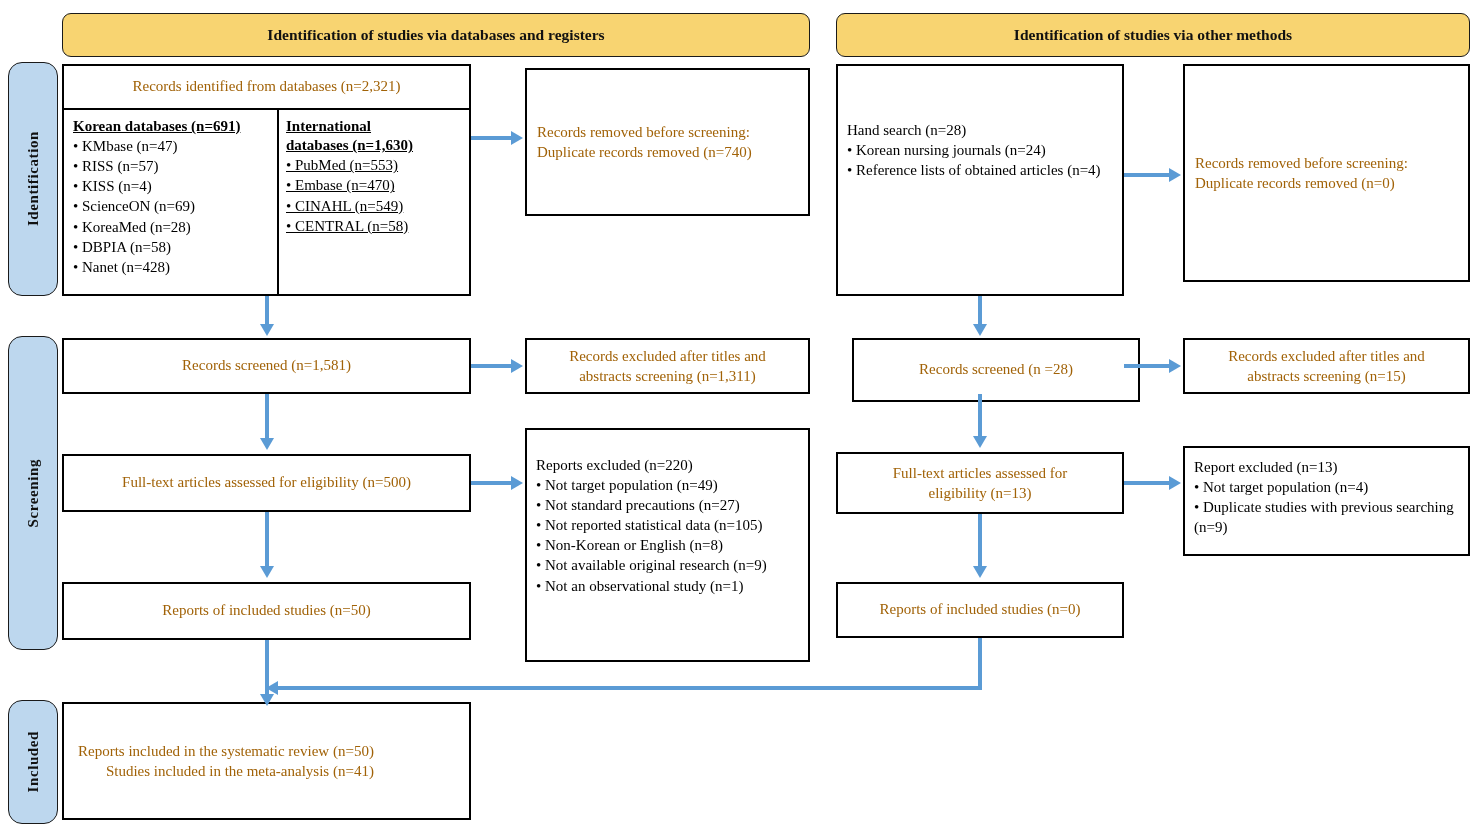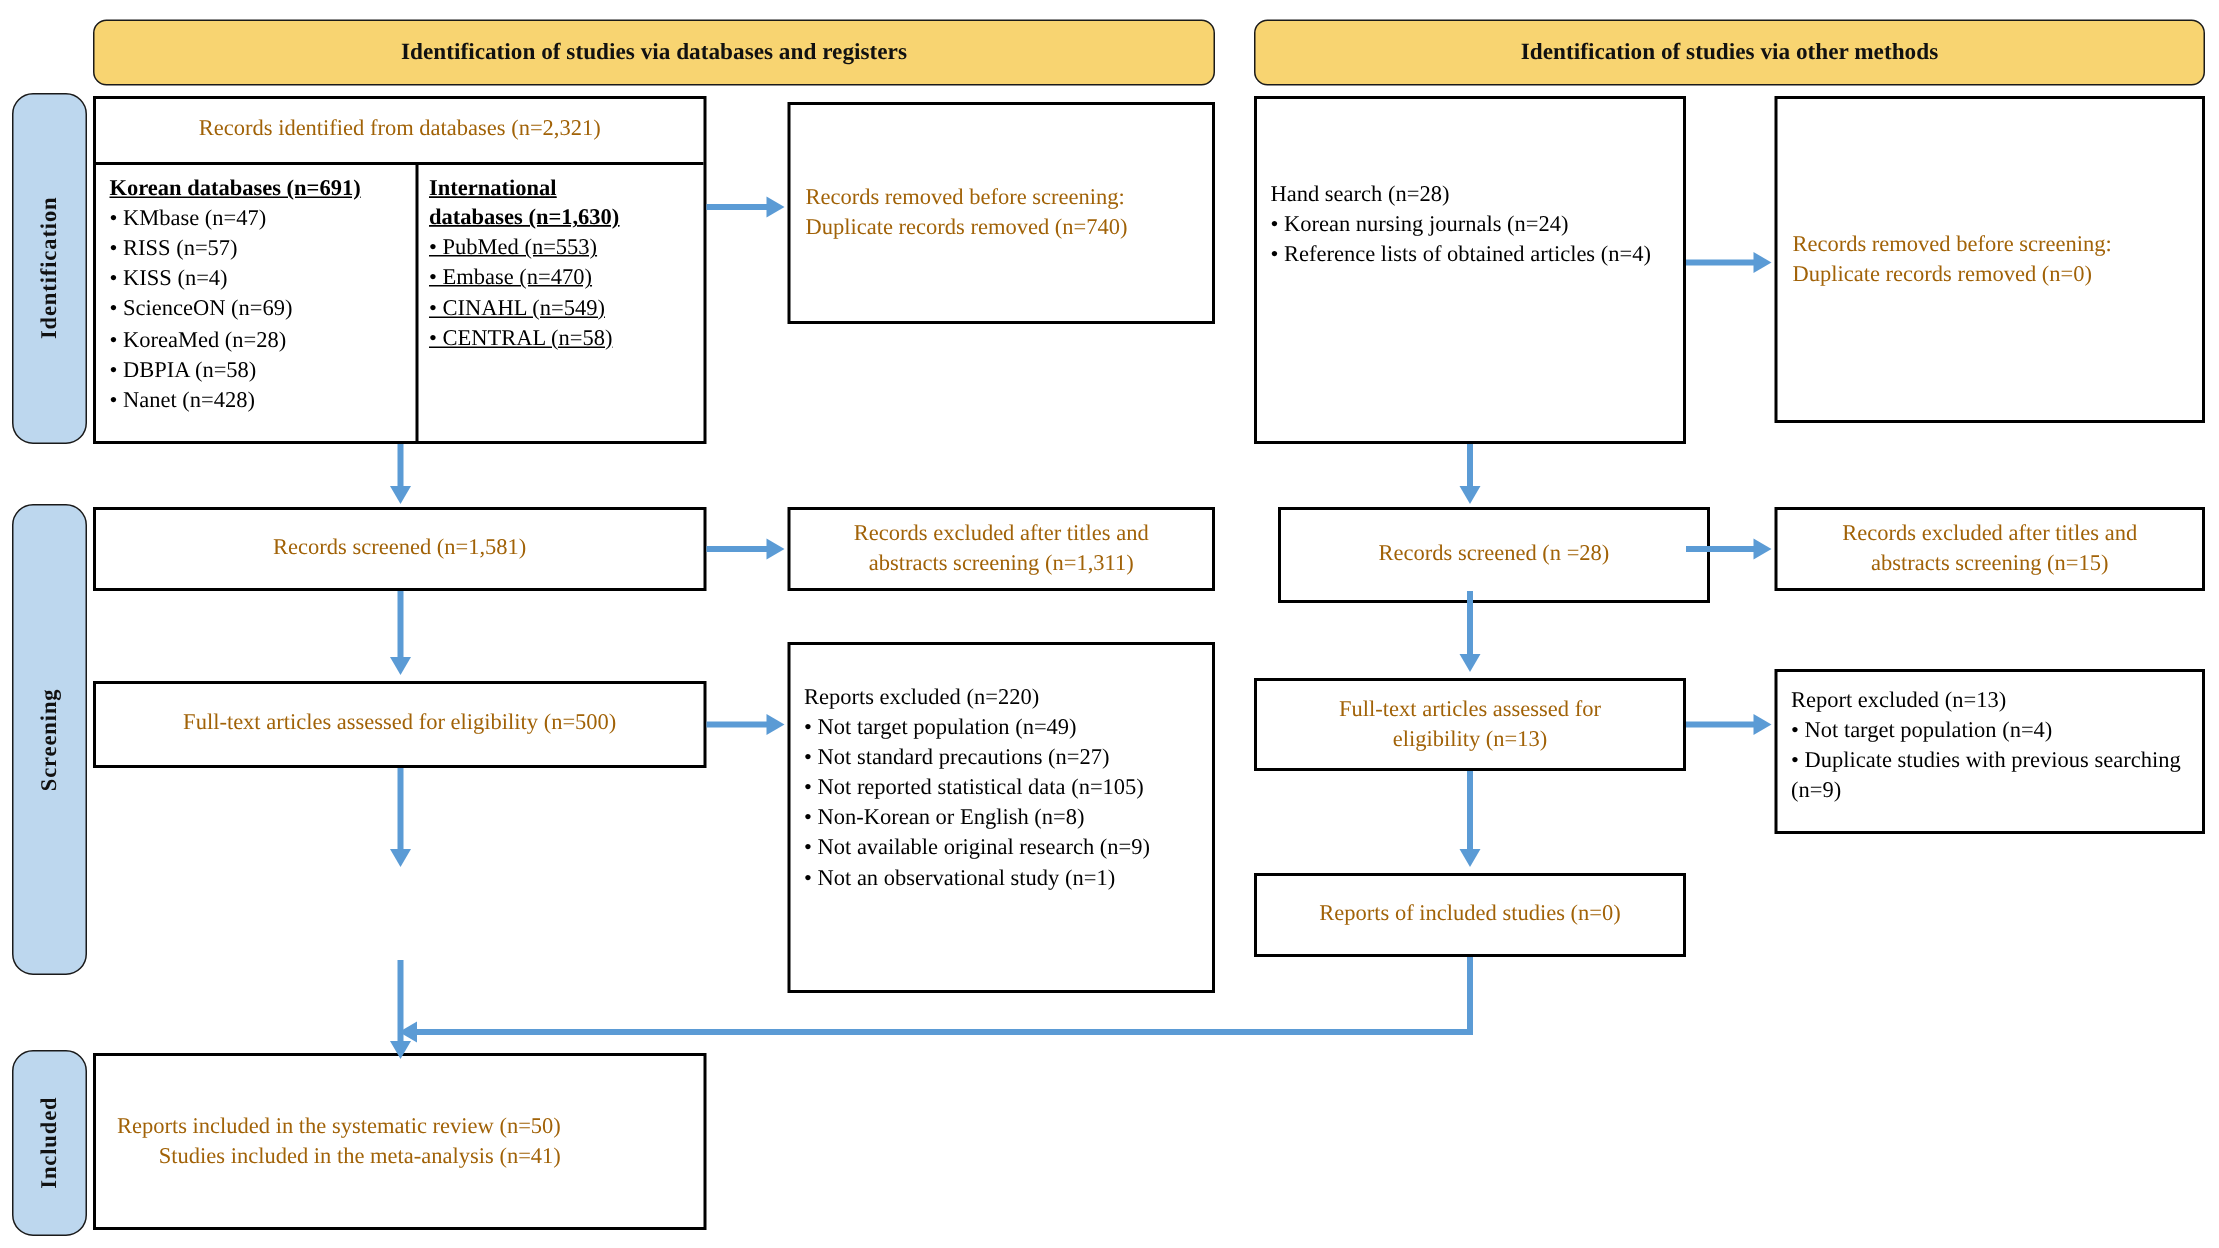--- a/index.html
+++ b/index.html
@@ -240,20 +240,25 @@
       <span class="plain-line">Reports excluded (n=220)</span>
       <span class="bullet-line">• Not target population (n=49)</span>
       <span class="bullet-line">• Not standard precautions (n=27)</span>
       <span class="bullet-line">• Not reported statistical data (n=105)</span>
       <span class="bullet-line">• Non-Korean or English (n=8)</span>
       <span class="bullet-line wrap">• Not available original research (n=9)</span>
       <span class="bullet-line">• Not an observational study (n=1)</span>
     </div>
   </div>
 
+  <div class="box" style="left:62px; top:582px; width:409px; height:58px;">
+    <div class="center-mid">
+      <span class="box-text">Reports of included studies (n=50)</span>
+    </div>
+  </div>
 
   <div class="box" style="left:836px; top:64px; width:288px; height:232px;">
     <div class="pad-list" style="padding-top:54px;">
       <span class="plain-line">Hand search (n=28)</span>
       <span class="bullet-line">• Korean nursing journals (n=24)</span>
       <span class="bullet-line wrap">• Reference lists of obtained articles (n=4)</span>
     </div>
   </div>
 
   <div class="box" style="left:1183px; top:64px; width:287px; height:218px;">

